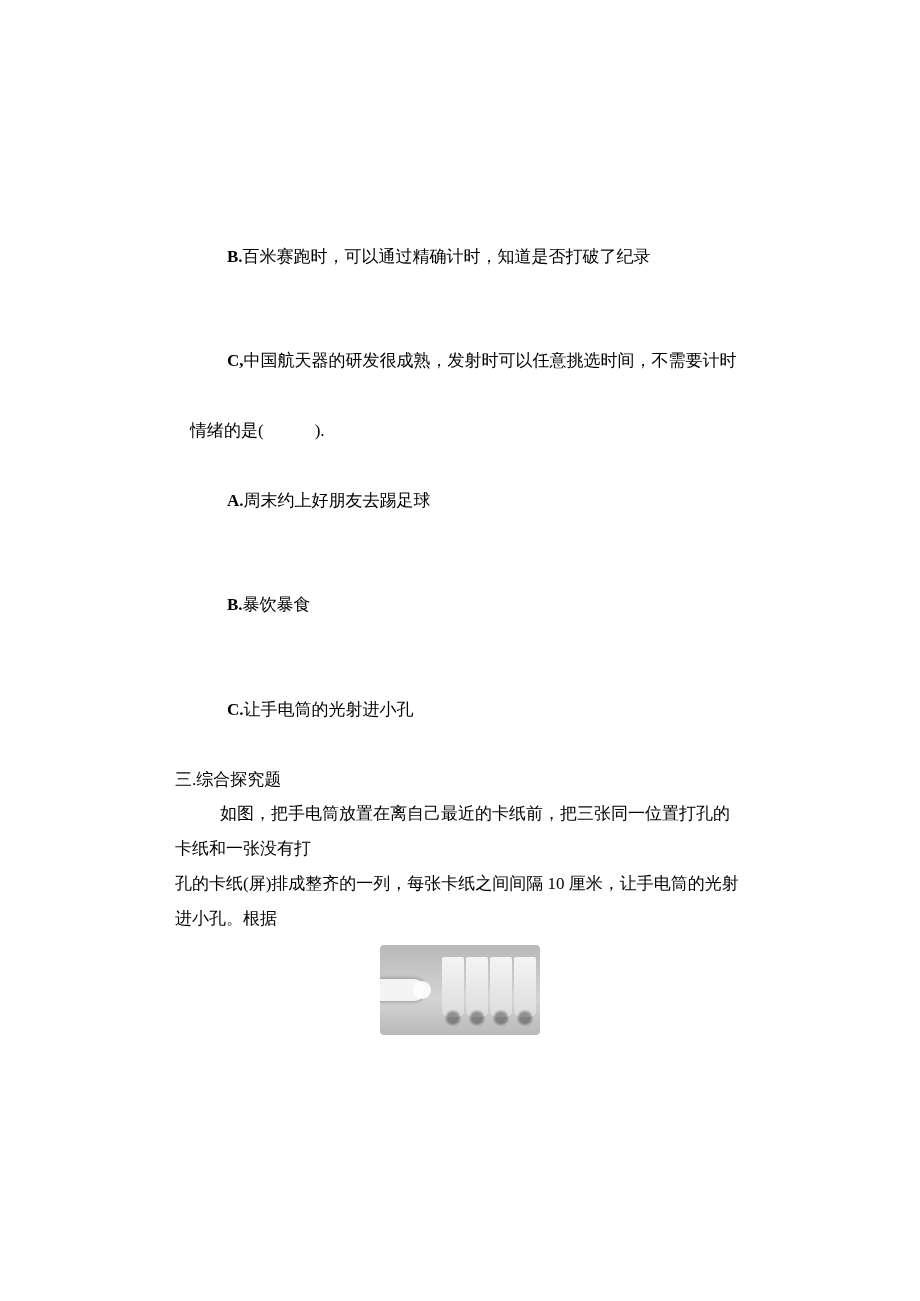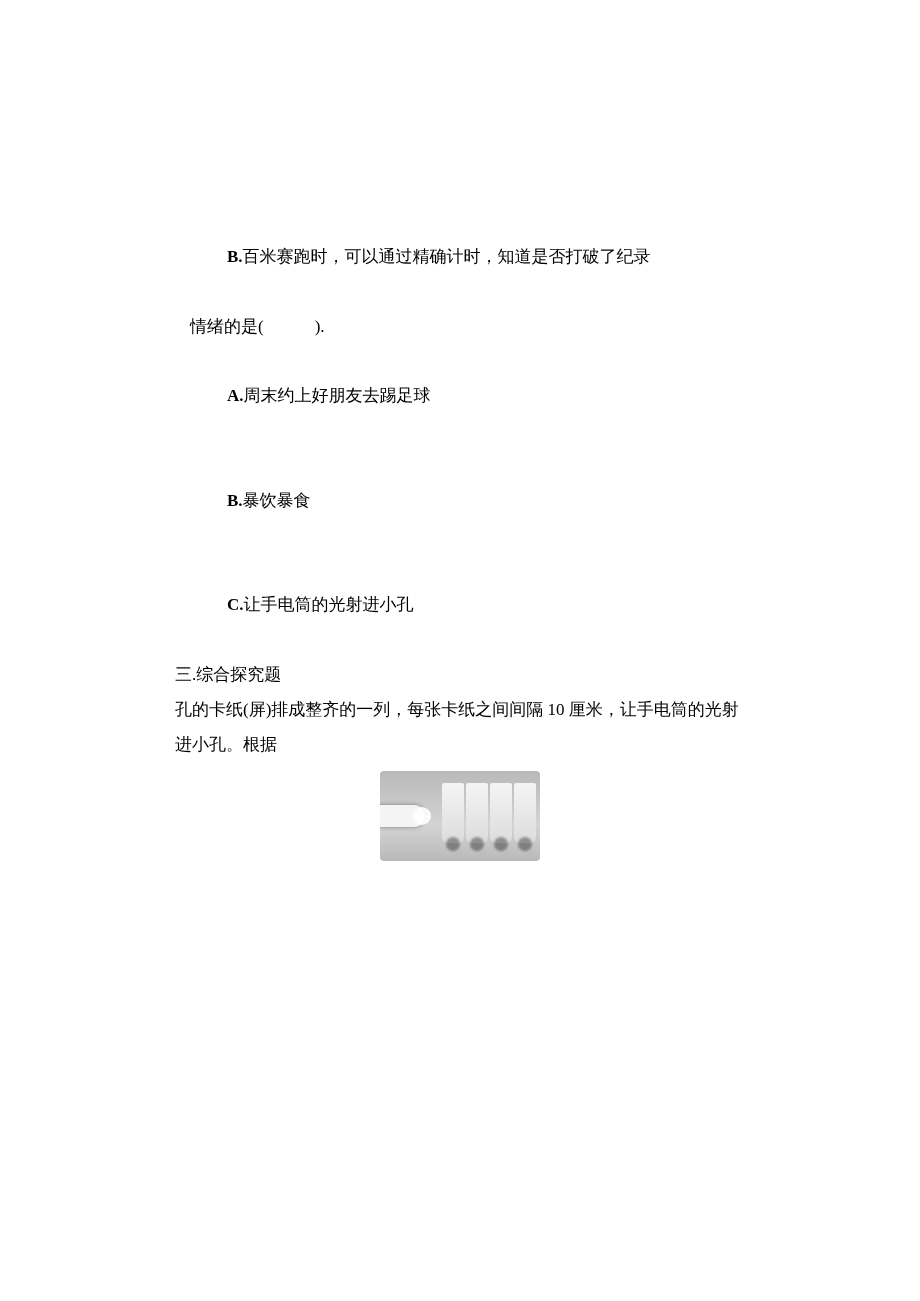--- a/index.html
+++ b/index.html
@@ -84,34 +84,38 @@
   .img1 .c4 { left: 134px; }
 </style>
 </head>
 <body>
 
 <div class="page">
 
   <div class="line indent-1">
     <span class="qnum">B.</span><span>百米赛跑时，可以通过精确计时，知道是否打破了纪录</span>
   </div>
+  <div class="line indent-1">
+    <span class="qnum">C,</span><span>中国航天器的研发很成熟，发射时可以任意挑选时间，不需要计时</span>
+  </div>
 
   <div class="line" style="padding-left:15px">情绪的是(            ).</div>
   <div class="line indent-1">
     <span class="qnum">A.</span><span>周末约上好朋友去踢足球</span>
   </div>
   <div class="line indent-1">
     <span class="qnum">B.</span><span>暴饮暴食</span>
   </div>
   <div class="line indent-1">
     <span class="qnum">C.</span><span>让手电筒的光射进小孔</span>
   </div>
 
   <div class="line">三.综合探究题</div>
 
+  <div class="line" style="padding-left:0;text-indent:45px">如图，把手电筒放置在离自己最近的卡纸前，把三张同一位置打孔的卡纸和一张没有打</div>
   <div class="line">孔的卡纸(屏)排成整齐的一列，每张卡纸之间间隔 10 厘米，让手电筒的光射进小孔。根据</div>
 
   <div class="img1-wrap">
     <div class="img1">
       <div class="torch"></div>
       <div class="card c1"></div>
       <div class="card c2"></div>
       <div class="card c3"></div>
       <div class="card c4"></div>
     </div>

